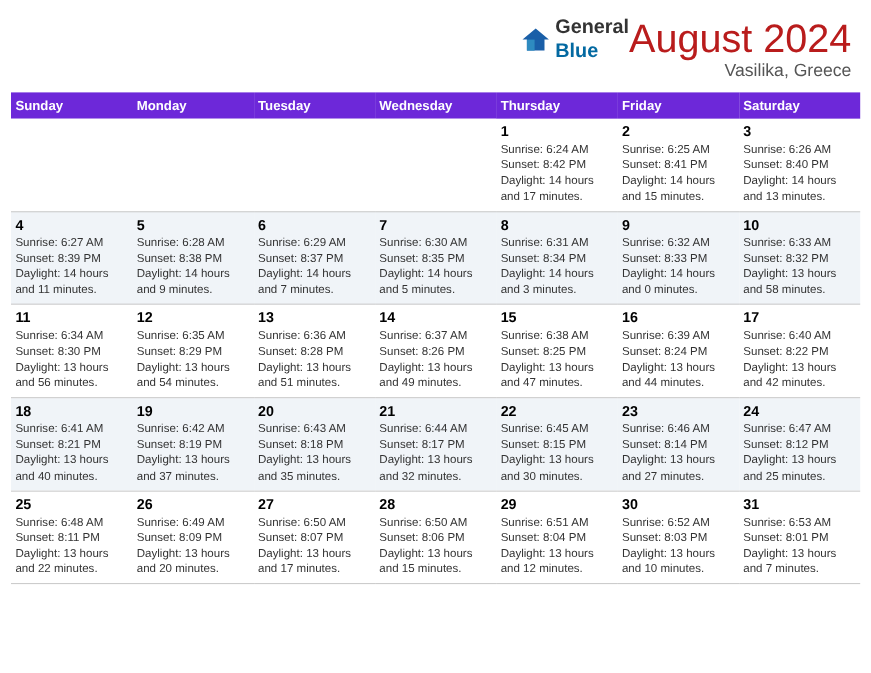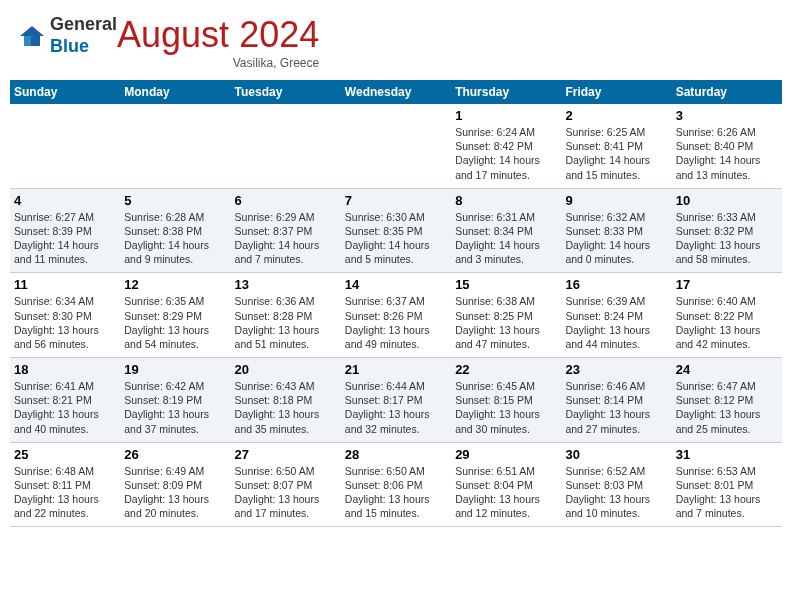--- a/index.html
+++ b/index.html
@@ -5,21 +5,21 @@
     * { box-sizing: border-box; margin: 0; padding: 0; }
     body {
       font-family: Arial, sans-serif;
       background: #fff;
       width: 792px;
       min-height: 612px;
       padding: 10px;
     }
     .header {
       display: flex;
-      justify-content: flex-start;
+      justify-content: flex-end;
       align-items: flex-start;
       margin-bottom: 6px;
       padding: 4px 8px;
     }
     .logo {
       display: flex;
       align-items: center;
     }
     .logo-text {
       font-size: 18px;
@@ -35,31 +35,31 @@
     }
     .title-block {
       text-align: right;
     }
     .title-block h1 {
       font-size: 36px;
       color: #b91c1c;
       font-weight: normal;
     }
     .title-block h2 {
-      font-size: 12px;
+      font-size: 16px;
       color: #555;
       font-weight: normal;
     }
     table {
       width: 100%;
       border-collapse: collapse;
       font-size: 11px;
     }
     thead tr th {
-      background: #0369a1;
+      background: #6d28d9;
       color: #fff;
       padding: 5px 4px;
       text-align: left;
       font-size: 12px;
       font-weight: bold;
     }
     tbody tr {
       border-bottom: 1px solid #ccc;
     }
     tbody tr:nth-child(odd) {

